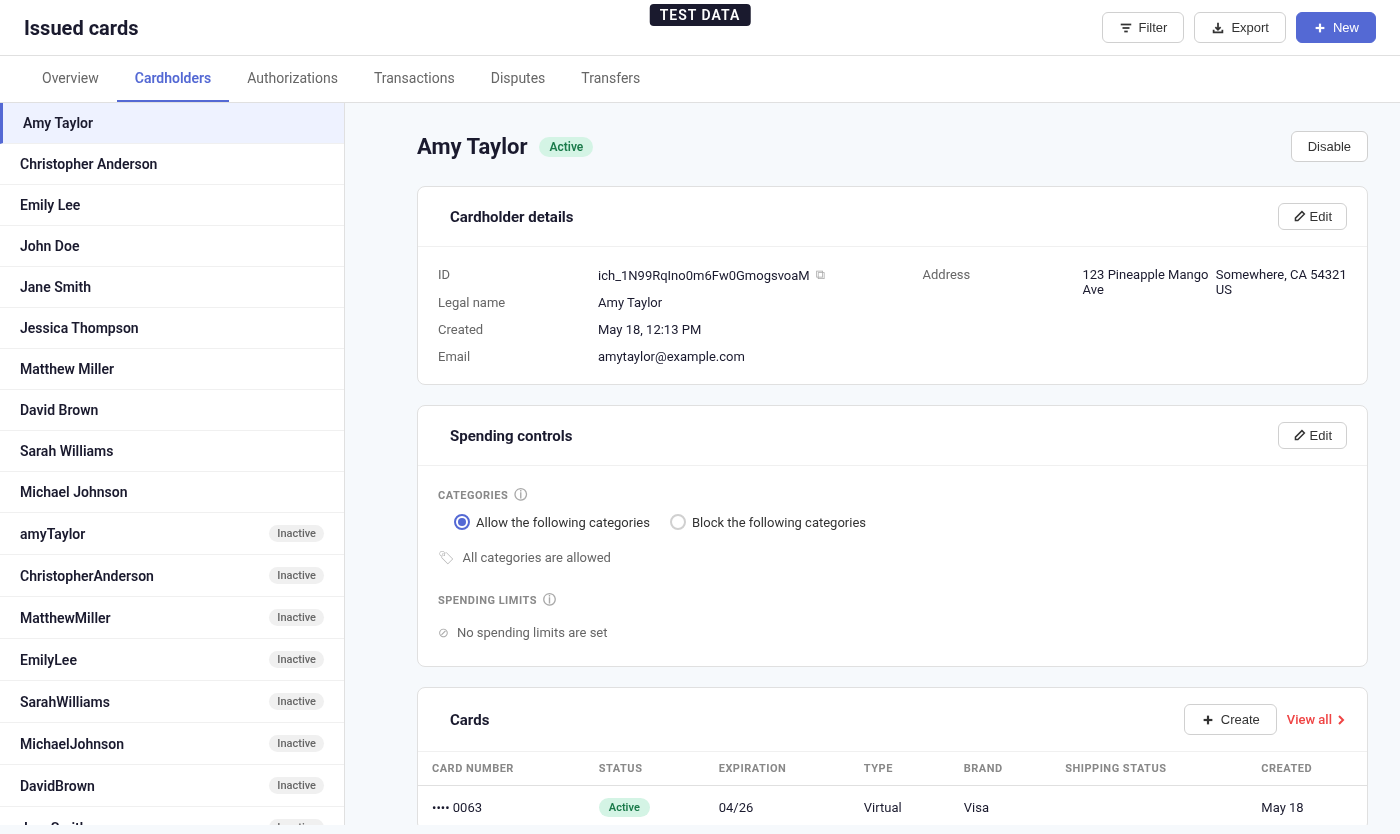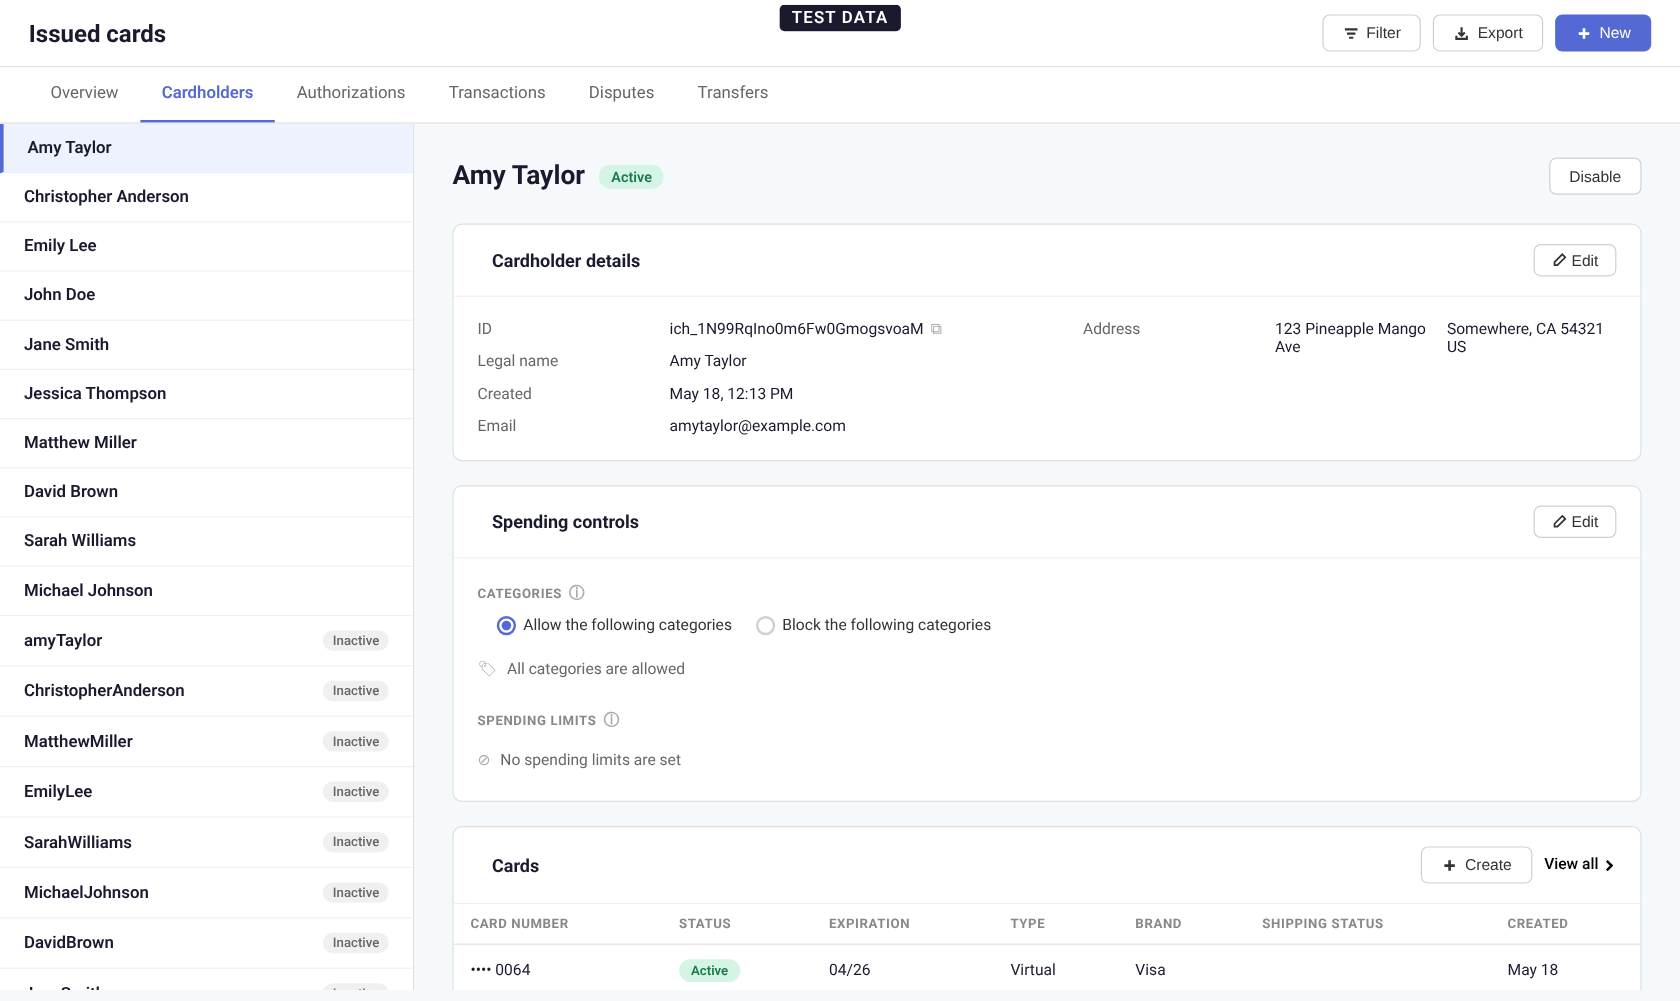--- a/index.html
+++ b/index.html
@@ -9,21 +9,21 @@
     .top-bar-title { font-size: 20px; font-weight: 700; color: #1a1a2e; }
     .top-bar-actions { display: flex; gap: 10px; align-items: center; }
     .btn { display: inline-flex; align-items: center; gap: 6px; padding: 7px 16px; border-radius: 6px; border: 1px solid #d0d0d0; background: #fff; font-size: 13px; font-weight: 500; cursor: pointer; color: #333; }
     .btn-primary { background: #5469d4; color: #fff; border-color: #5469d4; }
     .btn svg { width: 14px; height: 14px; }
 
     .tabs { background: #fff; border-bottom: 1px solid #e0e0e0; padding: 0 24px; display: flex; gap: 0; }
     .tab { padding: 14px 18px; font-size: 14px; color: #666; cursor: pointer; border-bottom: 2px solid transparent; }
     .tab.active { color: #5469d4; border-bottom-color: #5469d4; font-weight: 600; }
 
-    .main { display: flex; height: calc(100vh - 112px); overflow: hidden; }
+    .main { display: flex; height: calc(100vh - 112px); overflow: hidden; gap: 40px; }
 
     .sidebar { width: 345px; min-width: 345px; background: #fff; border-right: 1px solid #e0e0e0; overflow-y: auto; }
     .sidebar-item { padding: 12px 20px; border-bottom: 1px solid #f0f0f0; cursor: pointer; display: flex; align-items: center; justify-content: space-between; }
     .sidebar-item.selected { background: #eef2ff; border-left: 3px solid #5469d4; }
     .sidebar-item-name { font-weight: 600; font-size: 14px; color: #1a1a2e; }
     .badge-inactive { background: #f0f0f0; color: #666; font-size: 11px; padding: 2px 8px; border-radius: 12px; font-weight: 500; }
 
     .content { flex: 1; overflow-y: auto; padding: 28px 32px; background: #f6f9fc; }
     .content-header { display: flex; align-items: center; justify-content: space-between; margin-bottom: 24px; }
     .content-title { font-size: 22px; font-weight: 700; color: #1a1a2e; display: flex; align-items: center; gap: 12px; }
@@ -42,21 +42,21 @@
     .edit-btn svg { width: 13px; height: 13px; }
 
     .radio-group { display: flex; gap: 20px; margin-bottom: 14px; padding-left: 16px; }
     .radio-item { display: flex; align-items: center; gap: 6px; font-size: 13px; color: #333; }
     .radio-dot { width: 16px; height: 16px; border-radius: 50%; border: 2px solid #d0d0d0; display: inline-flex; align-items: center; justify-content: center; }
     .radio-dot.selected { border-color: #5469d4; }
     .radio-dot.selected::after { content: ''; width: 8px; height: 8px; border-radius: 50%; background: #5469d4; }
 
     .info-row { display: flex; align-items: center; gap: 8px; color: #666; font-size: 13px; padding: 6px 0; }
     .cards-actions { display: flex; gap: 10px; align-items: center; }
-    .view-all-link { color: #000000; font-size: 13px; font-weight: 500; cursor: pointer; display: flex; align-items: center; gap: 3px; }
+    .view-all-link { color: #ef4444; font-size: 13px; font-weight: 500; cursor: pointer; display: flex; align-items: center; gap: 3px; }
 
     table { width: 100%; border-collapse: collapse; }
     th { text-align: left; padding: 10px 14px; font-size: 11px; font-weight: 700; color: #888; text-transform: uppercase; letter-spacing: 0.5px; border-bottom: 1px solid #e0e0e0; }
     td { padding: 12px 14px; font-size: 13px; color: #1a1a2e; border-bottom: 1px solid #f5f5f5; }
 
     .status-active { background: #d4f4e5; color: #1a7a4a; font-size: 11px; padding: 3px 10px; border-radius: 12px; font-weight: 600; display: inline-block; }
 
     .copy-icon { cursor: pointer; color: #aaa; font-size: 13px; }
 
     .test-data-banner { background: #1a1a2e; color: #fff; font-size: 14px; padding: 3px 10px; border-radius: 4px; position: fixed; top: 4px; left: 50%; transform: translateX(-50%); z-index: 100; font-weight: 600; letter-spacing: 1px; }
@@ -286,21 +286,21 @@
               <th>STATUS</th>
               <th>EXPIRATION</th>
               <th>TYPE</th>
               <th>BRAND</th>
               <th>SHIPPING STATUS</th>
               <th>CREATED</th>
             </tr>
           </thead>
           <tbody id="cards-table-body">
               <tr>
-    <td>•••• 0064</td>
+    <td>•••• 0063</td>
     <td><span class="status-active">Active</span></td>
     <td>04/26</td>
     <td>Virtual</td>
     <td>Visa</td>
     <td></td>
     <td>May 18</td>
   </tr>
             </tbody>
         </table>
       </div>

